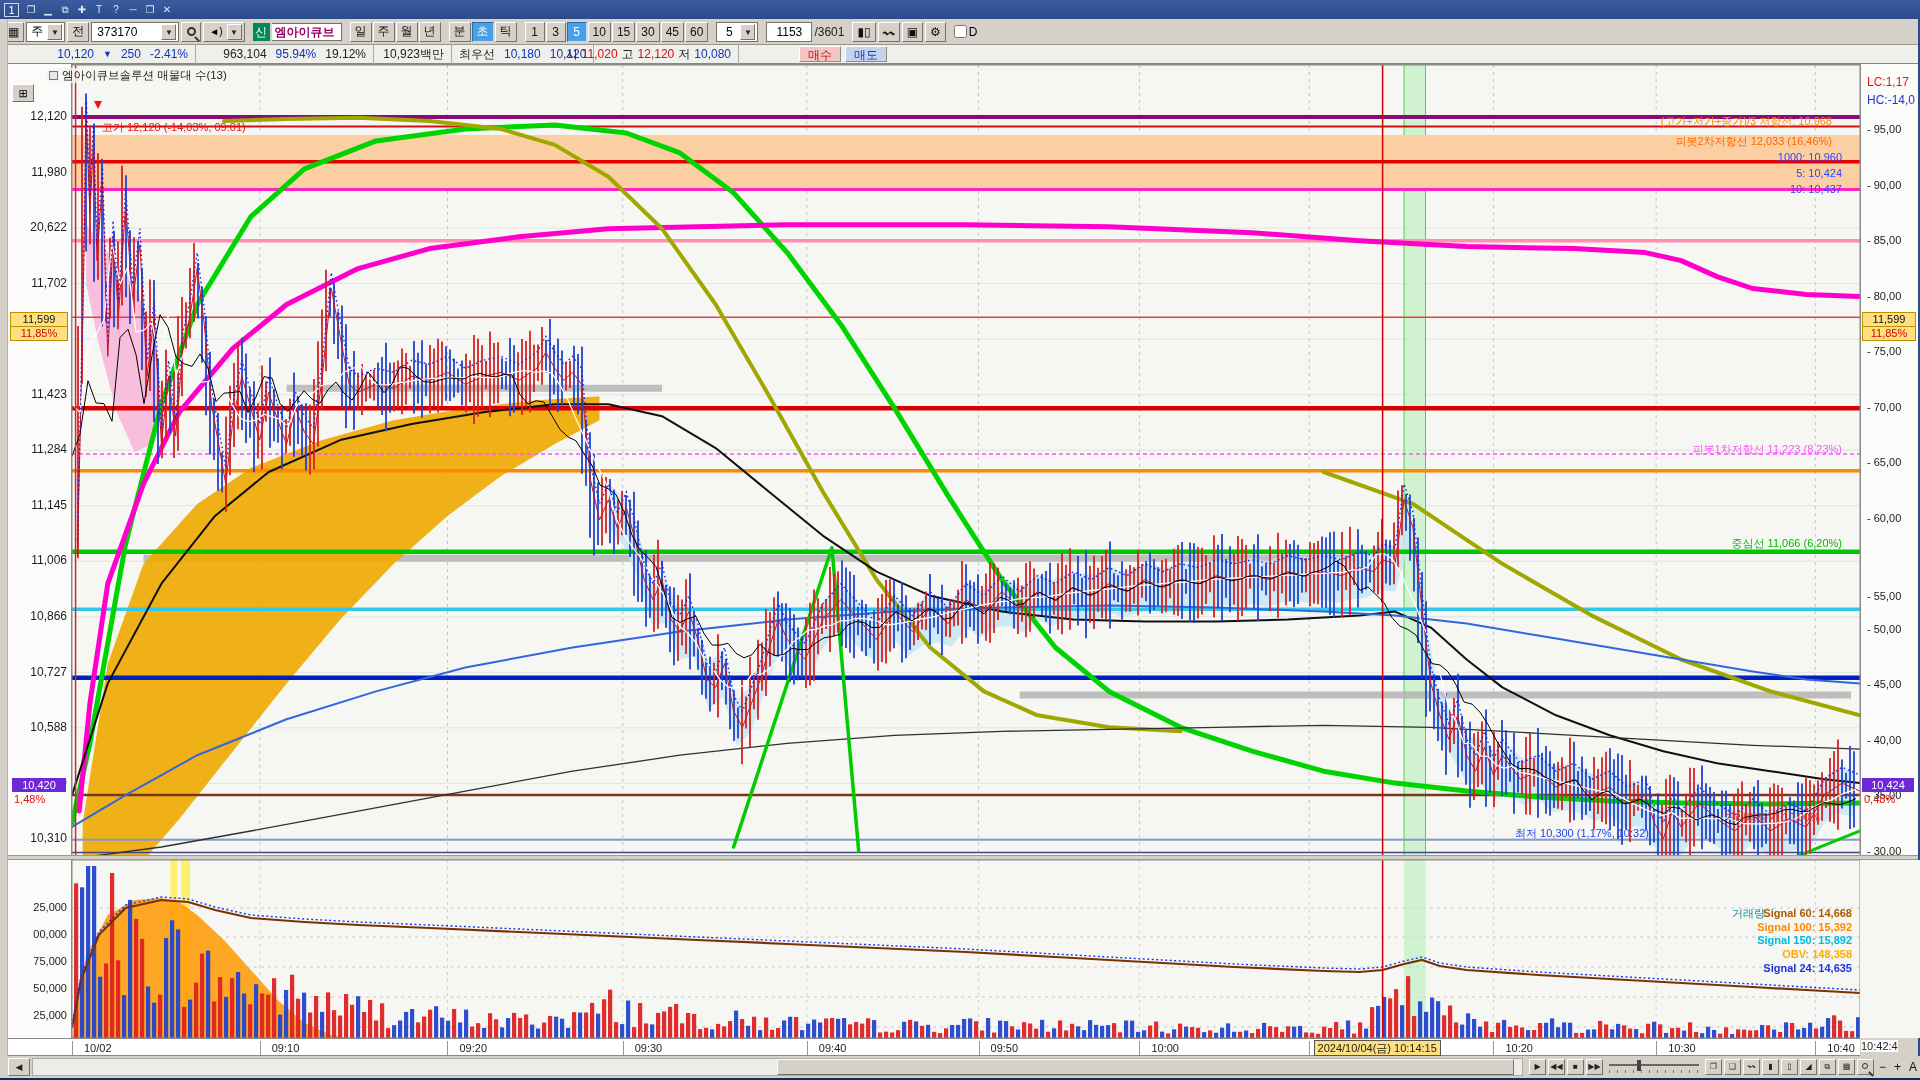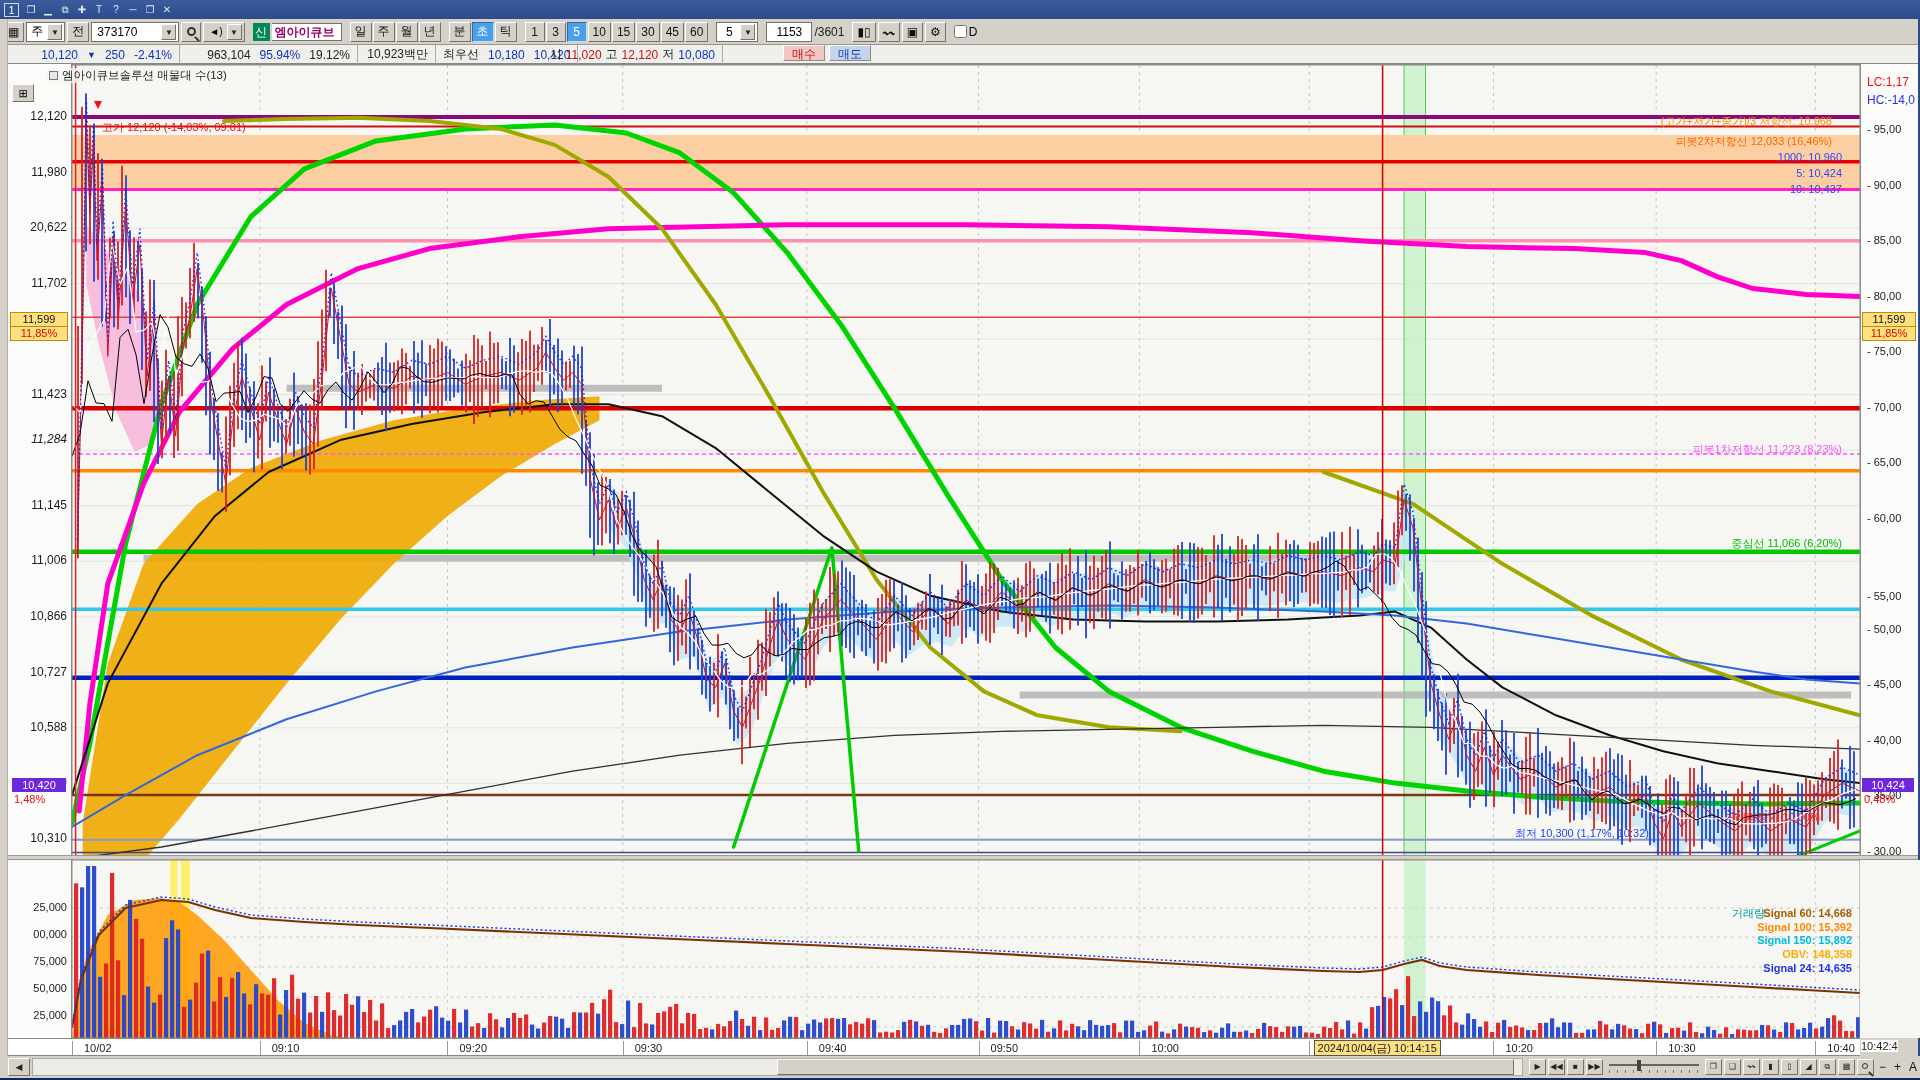--- a/index.html
+++ b/index.html
@@ -36,21 +36,21 @@
   #new-badge { background:#00885a; color:#fff; width:17px; height:18px; text-align:center;
     line-height:18px; font-size:12px; }
   #stock-name { color:#990066; font-weight:bold; background:#fff; border:1px solid #76726a;
     border-left:none; height:18px; line-height:17px; padding:0 6px 0 3px; }
   .sep { width:4px; }
   .num-input { width:46px; height:20px; border:1px solid #76726a; background:#fff;
     font-size:12px; text-align:center; line-height:18px; }
 
   
   #infobar { position:absolute; left:0; top:45px; width:1920px; height:19px; background:#efefeb;
-    border-bottom:1px solid #888; display:flex; font-size:12px; }
+    border-bottom:1px solid #888; display:flex; align-items:center; font-size:12px;padding-left:16px; }
   .cell { height:19px; display:flex; align-items:center; justify-content:flex-end;
     border-right:1px solid #aaa; padding:0 7px; gap:9px; white-space:nowrap;}
   .blue { color:#1133bb; } .red { color:#cc1111; } .dark { color:#222; }
   .trade-btn { height:16px; font-size:12px; border:1px solid; padding:0 8px; margin-left:4px;
     border-color:#fff #908c84 #908c84 #fff; }
   #buy-btn { background:#f2c6c4; color:#c01010; }
   #sell-btn { background:#c5d3ef; color:#1a3bb0; }
 
   
   #left-gutter { position:absolute; left:8px; top:64px; width:64px; height:974px;
@@ -226,21 +226,21 @@
 
   <div id="left-edge"></div>
   <div id="right-edge"></div>
   <div id="left-gutter">
     <div id="grid-icon-btn">⊞</div>
   <div class="axis-label" style="top: 45px;">12,120</div>
       <div class="axis-label" style="top: 101px;">11,980</div>
       <div class="axis-label" style="top: 156px;">20,622</div>
       <div class="axis-label" style="top: 212px;">11,702</div>
       <div class="axis-label" style="top: 323px;">11,423</div>
-      <div class="axis-label" style="top: 368px; font-style: italic;">11,284</div>
+      <div class="axis-label" style="top: 378px;">11,284</div>
       <div class="axis-label" style="top: 434px;">11,145</div>
       <div class="axis-label" style="top: 489px;">11,006</div>
       <div class="axis-label" style="top: 545px;">10,866</div>
       <div class="axis-label" style="top: 601px;">10,727</div>
       <div class="axis-label" style="top: 656px;">10,588</div>
       <div class="axis-label" style="top: 712px;">10,449</div>
       <div class="axis-label" style="top: 767px;">10,310</div>
       <div class="axis-label" style="top: 837px; font-size: 11px;">25,000</div>
       <div class="axis-label" style="top: 864px; font-size: 11px;">00,000</div>
       <div class="axis-label" style="top: 891px; font-size: 11px;">75,000</div>

